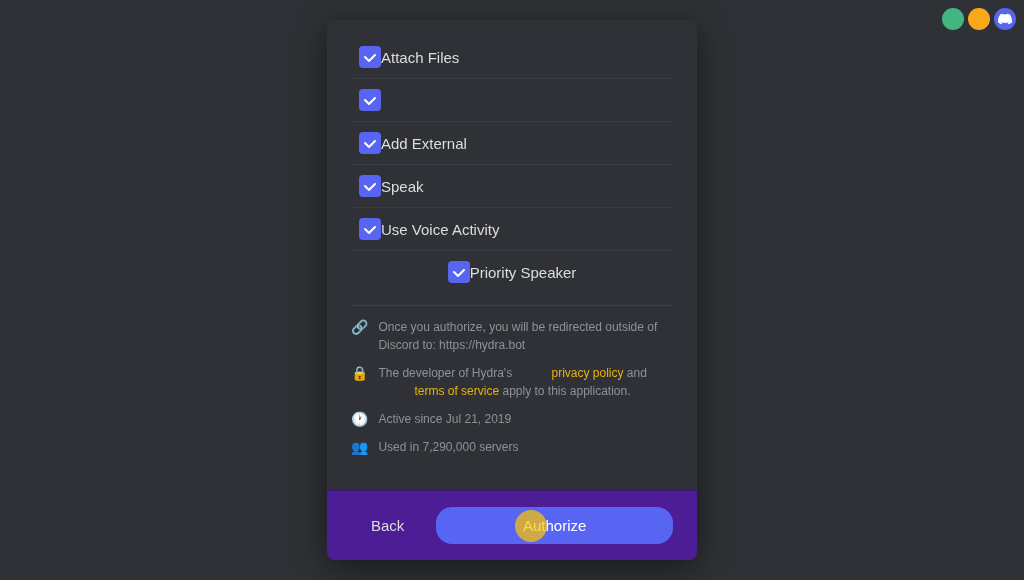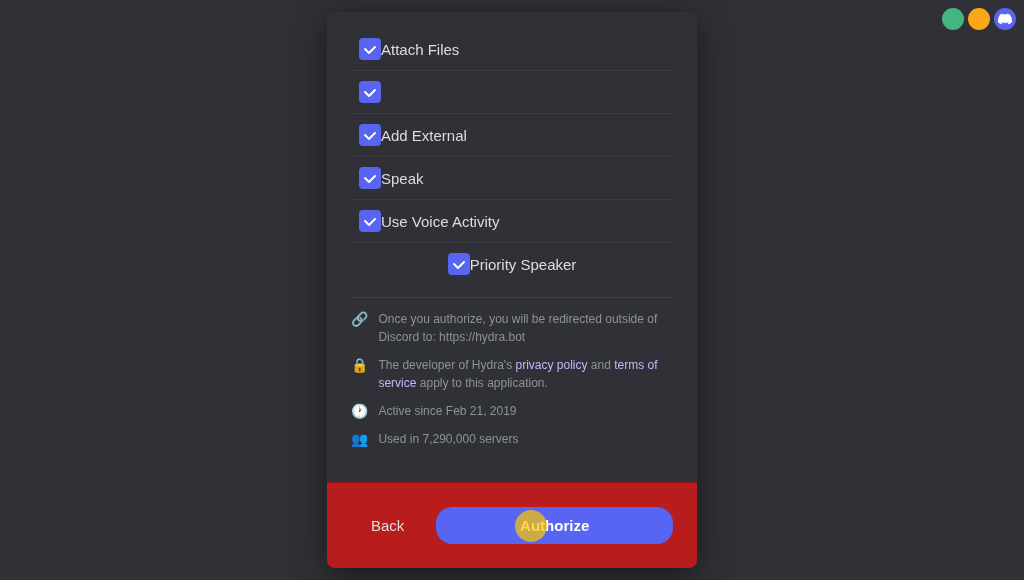--- a/index.html
+++ b/index.html
@@ -92,26 +92,27 @@
       font-size: 14px;
       flex-shrink: 0;
       margin-top: 1px;
     }
     .info-text {
       color: #8e9297;
       font-size: 12px;
       line-height: 1.5;
     }
     .info-text a {
-      color: #c4b5fd;
+      color: #eab308;
       text-decoration: none;
+      margin-left: 36px;
     }
     .modal-footer {
-      background: #b91c1c;
-      padding: 24px 24px;
+      background: #4c1d95;
+      padding: 16px 24px;
       display: flex;
       justify-content: space-between;
       align-items: center;
       gap: 12px;
       border-top: 1px solid rgba(0,0,0,0.2);
     }
     .btn-back {
       background: transparent;
       border: none;
       color: #dcddde;
@@ -119,21 +120,21 @@
       font-weight: 500;
       cursor: pointer;
       padding: 10px 20px;
       border-radius: 4px;
     }
     .btn-authorize {
       background: #5865f2;
       border: none;
       color: #fff;
       font-size: 15px;
-      font-weight: 700;
+      font-weight: 400;
       cursor: pointer;
       padding: 10px 28px;
       border-radius: 16px;
       position: relative;
       flex: 1;
     }
     .cursor-overlay {
       position: absolute;
       width: 32px;
       height: 32px;
@@ -237,21 +238,21 @@
         <span class="info-text">Once you authorize, you will be redirected outside of Discord to: https://hydra.bot</span>
       </div>
       <div class="info-item">
         <span class="info-icon">🔒</span>
         <span class="info-text">
           The developer of Hydra's <a href="#">privacy policy</a> and <a href="#">terms of service</a> apply to this application.
         </span>
       </div>
       <div class="info-item">
         <span class="info-icon">🕐</span>
-        <span class="info-text">Active since Feb 21, 2019</span>
+        <span class="info-text">Active since Jul 21, 2019</span>
       </div>
       <div class="info-item">
         <span class="info-icon">👥</span>
         <span class="info-text">Used in 7,290,000 servers</span>
       </div>
 
     </div>
   </div>
 
   <div class="modal-footer">

